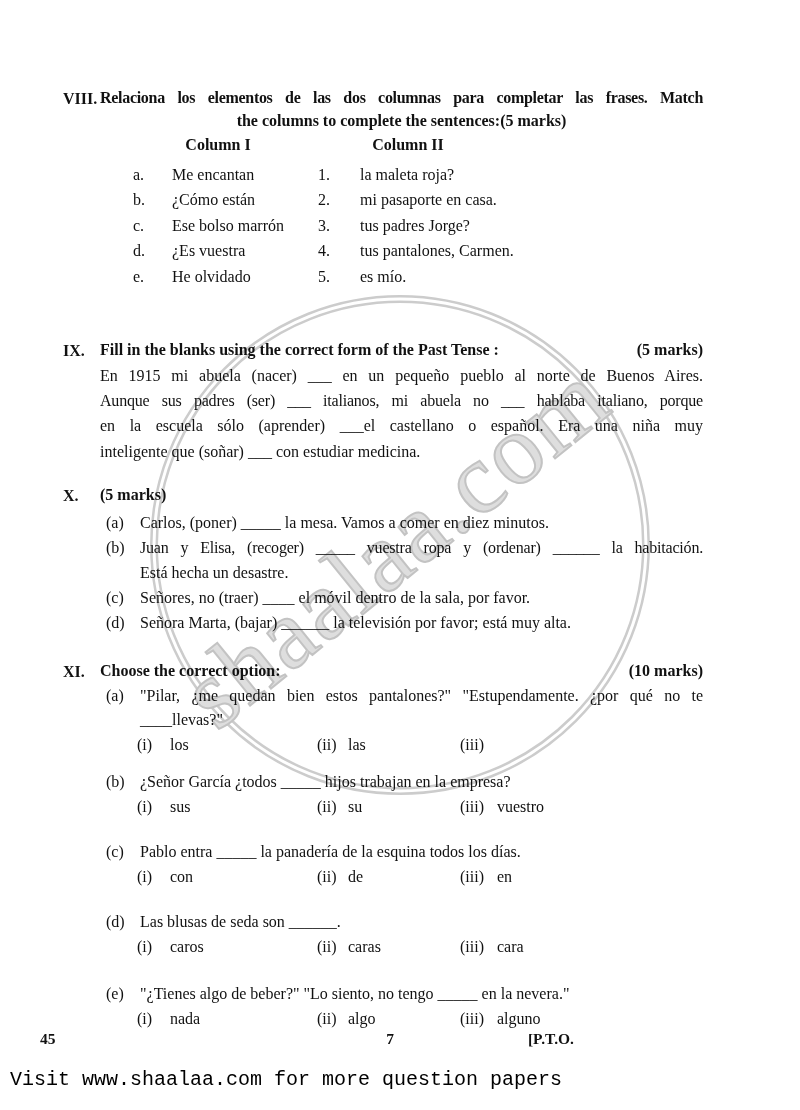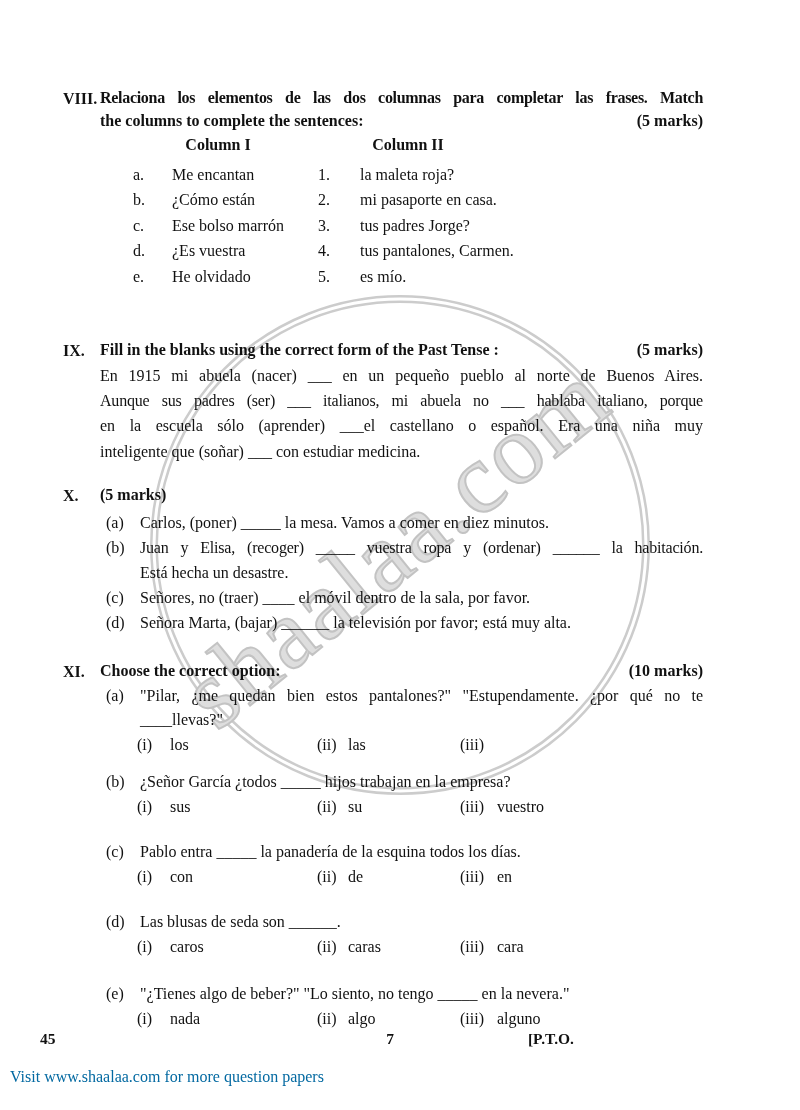--- a/index.html
+++ b/index.html
@@ -20,21 +20,21 @@
     font-size:100px;letter-spacing:2px;white-space:nowrap;
     color:#dedede;-webkit-text-stroke:2px #c3c3c3;
     font-family:"Liberation Serif","DejaVu Serif",serif;
   }
   
   .content{position:absolute;inset:0;z-index:1;}
   .sec{position:absolute;left:100px;width:603px;}
   .sec-label{position:absolute;left:-37px;top:1px;font-weight:700;line-height:23px;}
   .hline{line-height:23px;font-weight:700;}
   .hflex{display:flex;justify-content:space-between;font-weight:700;line-height:26px;}
-  .hflex23{display:flex;justify-content:space-between;font-weight:700;line-height:23px;font-family:Liberation Serif, serif;}
+  .hflex23{display:flex;justify-content:center;font-weight:700;line-height:23px;font-family:Liberation Serif, serif;}
   .jl{text-align:justify;text-align-last:justify;}
   .tight{letter-spacing:-0.3px;}
   .tight2{letter-spacing:-0.2px;}
   
   .mrows{margin-top:4px;}
   .mrow{position:relative;height:25.4px;line-height:25.4px;}
   .mrow .ml{position:absolute;left:33px;}
   .mrow .mi{position:absolute;left:72px;text-align:center;}
   .mrow .mn{position:absolute;left:218px;}
   .mrow .mr{position:absolute;left:260px;}
@@ -56,22 +56,22 @@
   .opts .m3{width:37px;}
   .opts .t3{flex:1;}
   .qblock{position:absolute;left:0;width:603px;}
   
   .footer{position:absolute;left:0;top:1030px;width:636px;height:20px;font-weight:700;font-size:15.5px;}
   .footer .f-left{position:absolute;left:40px;}
   .footer .f-center{position:absolute;left:390px;transform:translateX(-50%);}
   .footer .f-right{position:absolute;right:62px;}
   .caption{
     position:absolute;left:10px;top:1068px;
-    font-family:Liberation Serif, serif;
-    font-size:16px;color:#0369a1;font-weight:400;
+    font-family:Liberation Mono, monospace;
+    font-size:20px;color:#000000;font-weight:400;
   }
 </style>
 </head>
 <body>
 
 <div class="page">
 
   <div class="wm-layer">
     <svg width="800" height="1110">
       <circle cx="400" cy="545" r="246" fill="none" stroke="#cccccc" stroke-width="8"></circle>

